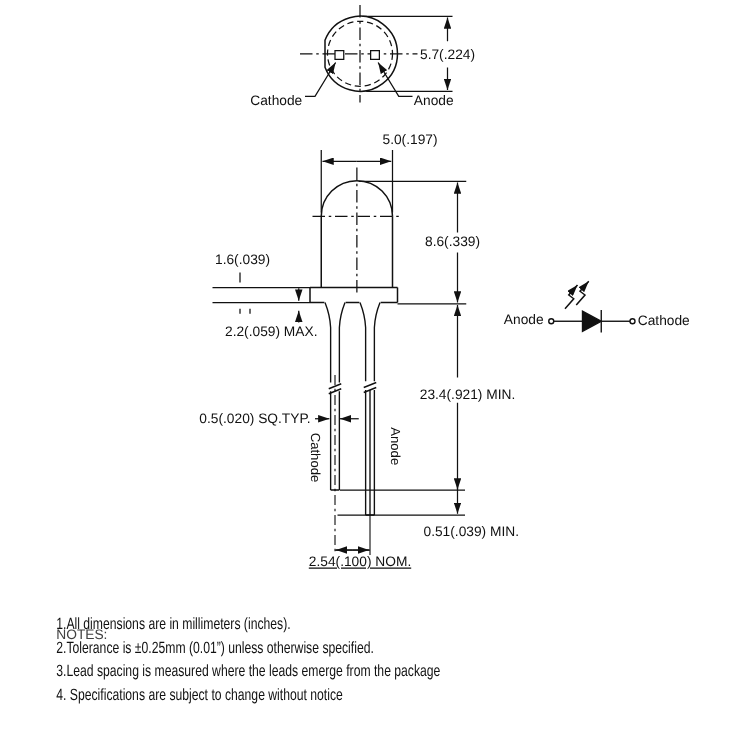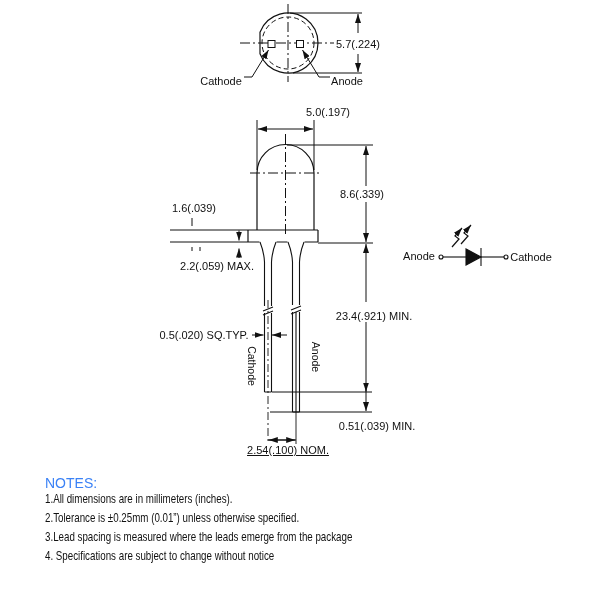--- a/index.html
+++ b/index.html
@@ -15,21 +15,21 @@
   .onln{background:#ffffff;padding:0 2px;}
   .vlabel{
     position:absolute;font-size:10.5px;white-space:nowrap;color:#111;
     writing-mode:vertical-rl;transform:translate(-50%,-50%);
   }
   .note{
     position:absolute;left:45px;font-size:13px;line-height:15px;white-space:nowrap;
     transform:scaleX(0.75);transform-origin:left top;color:#111;
   }
   .notes-title{
-    position:absolute;left:45px;font-size:14px;white-space:nowrap;color:#3b82f6;
+    position:absolute;left:45px;font-size:11px;white-space:nowrap;color:#404040;margin-top:27px;
   }
 </style>
 </head>
 <body>
 
 <div class="canvas">
 
   <svg width="600" height="600" viewBox="0 0 600 600">
     <defs>
       <marker id="arr" orient="auto" markerWidth="10" markerHeight="6" refX="9" refY="3" markerUnits="userSpaceOnUse">

